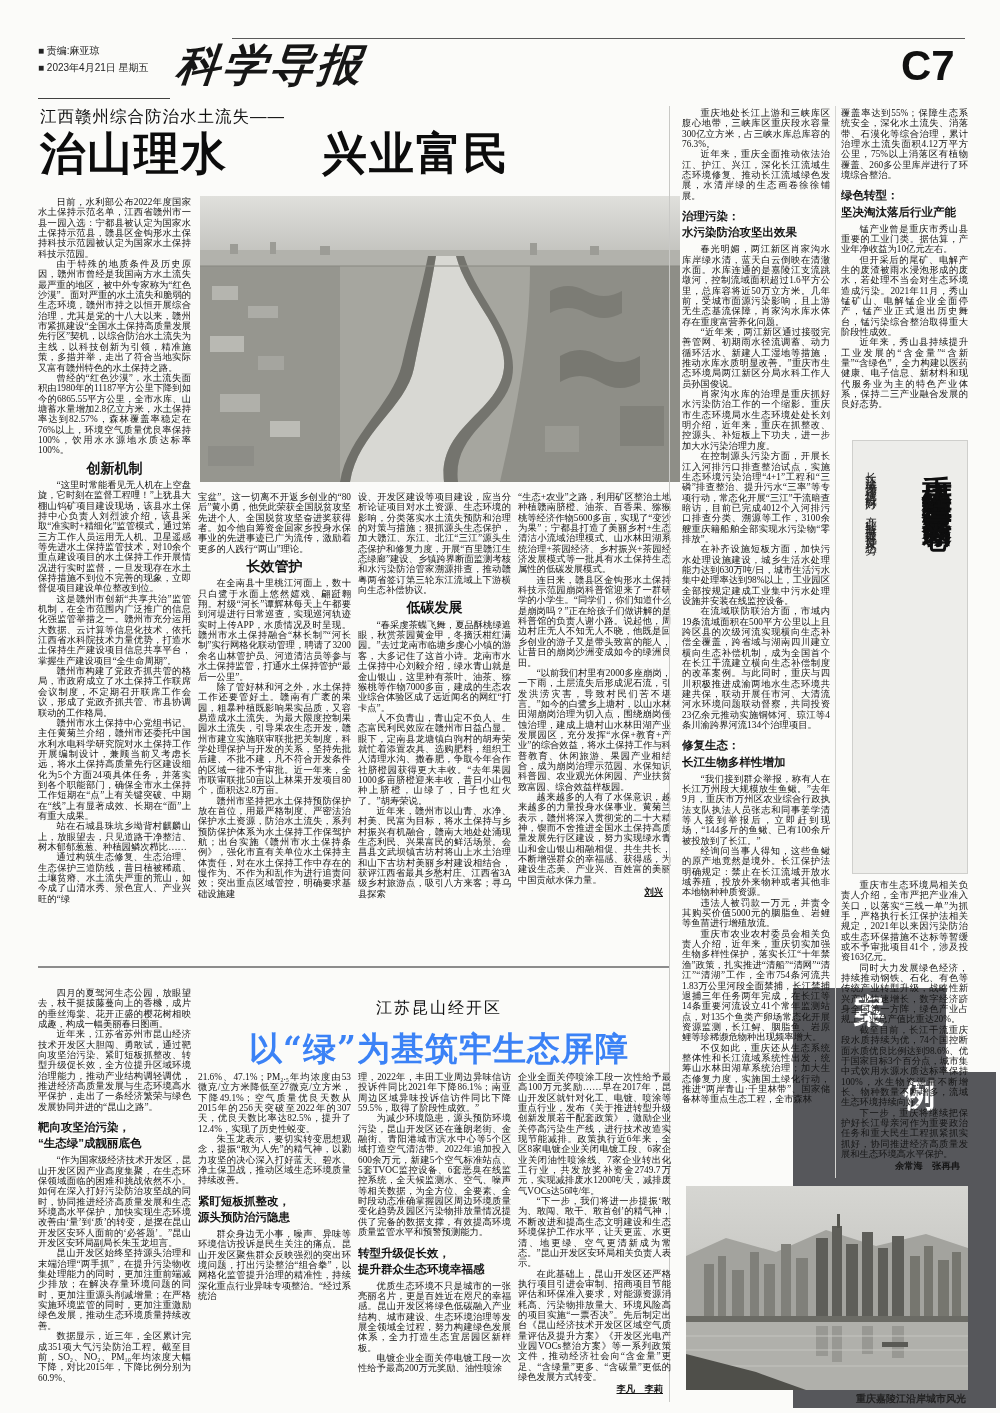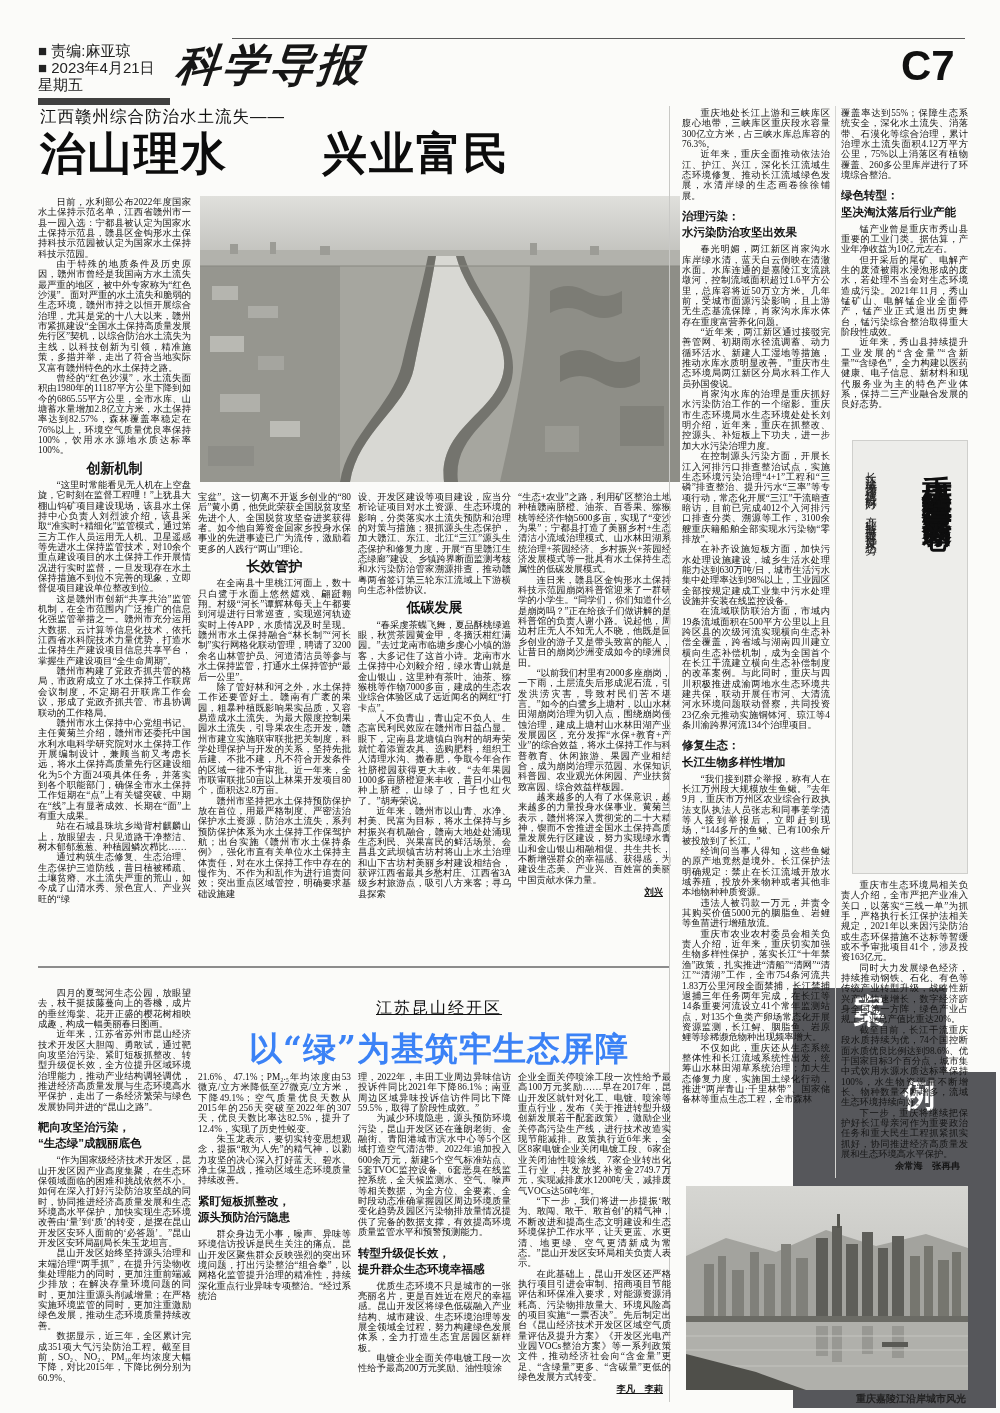--- a/index.html
+++ b/index.html
@@ -1,21 +1,21 @@
 <!DOCTYPE html>
 <html><head>
 <meta charset="utf-8">
 <style>
   html,body{margin:0;padding:0;background:#e8e8e6;}
   .page{position:relative;width:1000px;height:1413px;background:#fbfbf9;margin:0 auto;
         font-family:"Liberation Serif",serif;color:#141414;overflow:hidden;}
   
   .top-rule{position:absolute;left:232px;top:38px;width:733px;height:1px;background:#5a5a5a;}
   .ed-block{position:absolute;left:38px;top:42px;width:132px;font-family:"Liberation Sans",sans-serif;
-            font-size:15px;line-height:17px;color:#222;border-bottom:7px solid #404040;padding-bottom:5px;}
+            font-size:10px;line-height:17px;color:#222;border-bottom:1px solid #404040;padding-bottom:22px;}
   .masthead{position:absolute;left:176px;top:36px;font-family:"DejaVu Serif",serif;font-style:italic;
             font-weight:900;font-size:44px;letter-spacing:3px;transform:skewX(-6deg);color:#161616;}
   .badge{position:absolute;top:46px;width:46px;height:46px;background:#56575b;color:#fff;
          font-family:"Liberation Sans",sans-serif;font-weight:900;font-size:32px;line-height:46px;text-align:center;}
   .badge.b1{left:793px;} .badge.b2{left:843px;}
   .pageno{position:absolute;left:901px;top:42px;font-family:"Liberation Sans",sans-serif;
           font-weight:900;font-size:42px;color:#111;}
   
   .kicker{position:absolute;left:40px;top:106px;font-family:"Liberation Sans",sans-serif;
           font-size:16.5px;letter-spacing:1px;color:#111;}
@@ -48,21 +48,21 @@
   .rb-bottom{left:841px;top:880px;width:127px;height:290px;}
   
   .vbox{position:absolute;left:852px;top:440px;width:116px;height:434px;background:#ededea;
         border:1px solid #cfcfcc;box-sizing:border-box;}
   .vtitle{position:absolute;right:10px;top:10px;height:414px;writing-mode:vertical-rl;
           font-family:"DejaVu Serif",serif;font-weight:900;font-size:30px;letter-spacing:4px;color:#0e0e0e;}
   .vsub{position:absolute;left:10px;top:22px;height:396px;writing-mode:vertical-rl;
         font-size:11.5px;letter-spacing:2.5px;color:#222;}
   
   .bhead{position:absolute;left:200px;top:998px;width:478px;text-align:center;}
-  .bkicker{font-family:"Liberation Sans",sans-serif;font-size:16px;letter-spacing:2px;color:#111;text-decoration:underline;}
+  .bkicker{font-family:"Liberation Sans",sans-serif;font-size:16px;letter-spacing:2px;color:#111;}
   .bheadline{font-family:"DejaVu Serif",serif;font-weight:900;font-size:33px;letter-spacing:1px;
              color:#3b82f6;margin:8px 0 0 0;}
   .b1{left:38px;top:988px;width:153px;height:420px;}
   .b2{left:198px;top:1072px;width:153px;height:336px;}
   .b3{left:358px;top:1072px;width:153px;height:336px;}
   .b4{left:518px;top:1072px;width:153px;height:336px;}
 </style>
 </head>
 <body>
 

